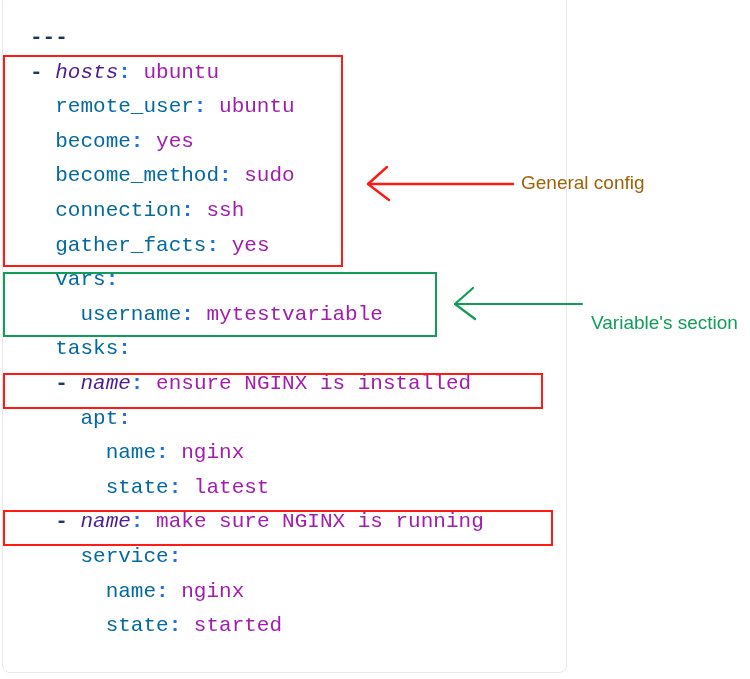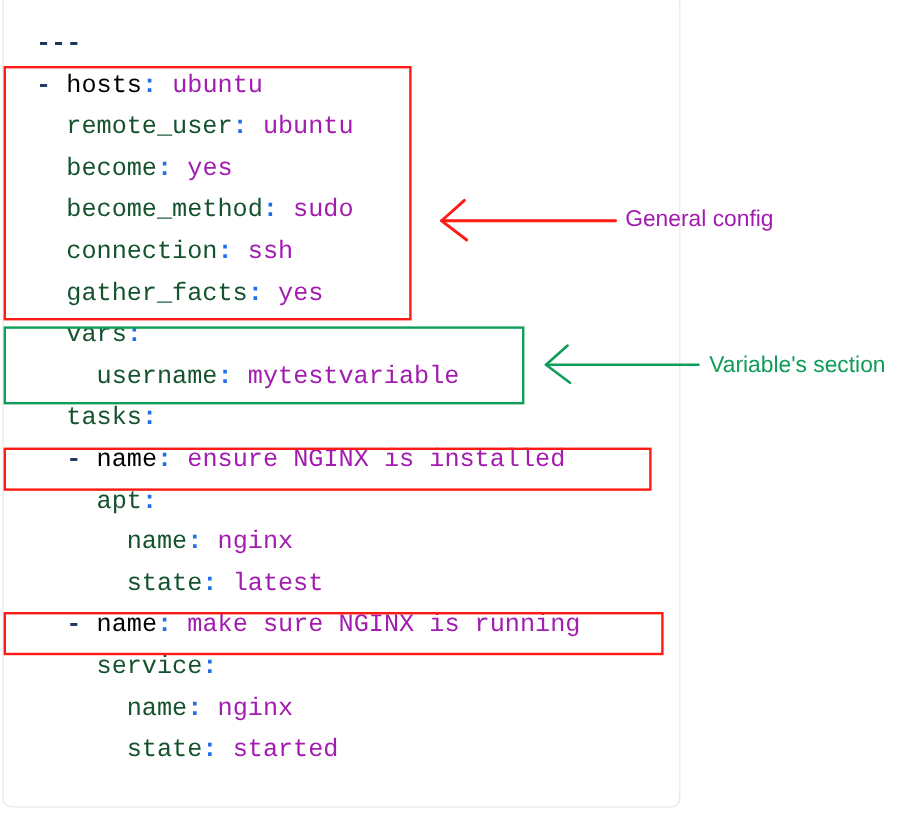--- a/index.html
+++ b/index.html
@@ -21,44 +21,44 @@
     padding:26px 0 0 0;box-sizing:border-box;
   }
   pre.code{
     margin:0;padding:0;
     font-family:"Liberation Mono","DejaVu Sans Mono",monospace;
     font-size:21px;line-height:34.6px;
     white-space:pre;color:#24292e;
   }
   .ln{display:block;height:34.6px;padding-left:27px;}
   .tok-meta{color:#17365d;font-weight:700;letter-spacing:0px;}
-  .tok-key{color:#14532d;}
-  .tok-key-dark{color:#000000;}
+  .tok-key{color:#0369a1;}
+  .tok-key-dark{color:#4c1d95;font-style:italic;}
   .tok-colon{color:#1f6feb;font-weight:700;}
   .tok-val{color:#a21caf;}
   .tok-dash-b{color:#1f3b63;font-weight:700;}
 
   
   .ann-box{position:absolute;box-sizing:border-box;background:transparent;pointer-events:none;}
   .box-red{border:2px solid #ff1a13;}
   .box-green{border:2px solid #0f9d58;}
 
   #box-general{left:3px;top:55px;width:340px;height:212px;}
   #box-vars   {left:3px;top:272px;width:434px;height:65px;}
   #box-task1  {left:3px;top:373px;width:540px;height:36px;}
   #box-task2  {left:3px;top:510px;width:550px;height:36px;}
 
   
   .ann-arrow{position:absolute;pointer-events:none;}
   .ann-label{
     position:absolute;font-family:"Liberation Sans",sans-serif;
     font-size:19px;font-weight:400;white-space:nowrap;
   }
-  #label-general{left:521px;top:172px;color:#a21caf;}
-  #label-vars   {left:591px;top:294px;color:#0f9d58;}
+  #label-general{left:521px;top:172px;color:#a16207;}
+  #label-vars   {left:591px;top:312px;color:#0f9d58;}
   #arrow-general{left:365px;top:160px;width:150px;height:48px;}
   #arrow-vars   {left:452px;top:283px;width:132px;height:42px;}
 </style>
 </head>
 <body>
 
 <div id="root">
 
   <div class="code-card">
     <div class="code-body">

